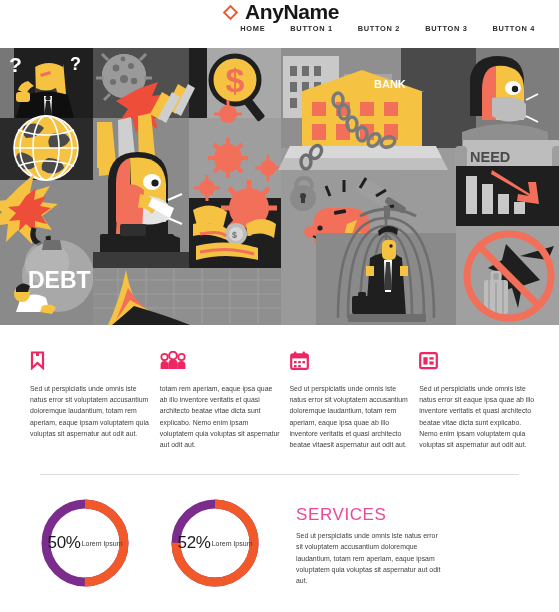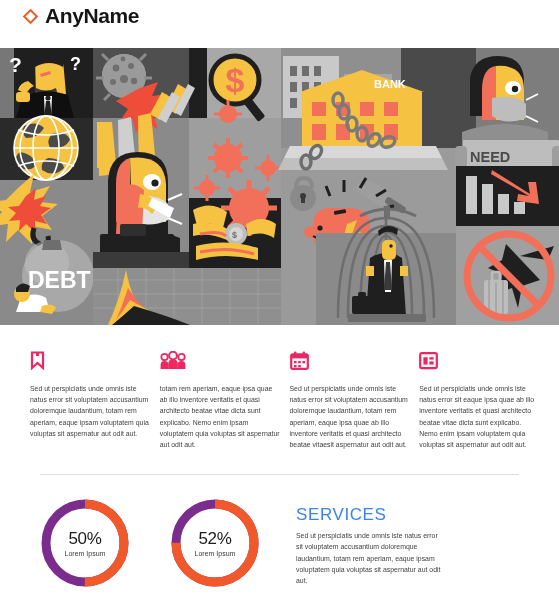--- a/index.html
+++ b/index.html
@@ -10,20 +10,21 @@
     overflow: hidden;
   }
   .page { position: relative; width: 559px; height: 612px; background:#fff; }
 
   
   .header {
     height: 48px; width: 100%;
     display: flex; align-items: center;
     padding: 0 20px 16px 22px;
     background:#fff;
+    flex-direction:column;
   }
   .logo { display:flex; align-items:center; gap:6px; }
   .logo-mark { width:17px; height:17px; position:relative; }
   .logo-mark .dia {
     position:absolute; left:50%; top:50%;
     width:11px; height:11px; margin:-5.5px 0 0 -5.5px;
     border:2.4px solid #F05A28; transform:rotate(45deg);
   }
   .logo-text { font-size:21px; font-weight:bold; color:#161616; letter-spacing:-0.4px; }
   .nav { margin-left:auto; display:flex; align-items:center; gap:25px; padding-right:4px; }
@@ -44,44 +45,51 @@
   .feat-text { font-size:6.9px; line-height:1.62; color:#414141; }
 
   .divider { height:1px; background:#dcdcdc; margin:14px 40px 0 40px; }
 
   
   .stats { display:flex; align-items:flex-start; padding:22px 12px 0 20px; gap:0; }
   .donut-wrap { width:130px; display:flex; justify-content:center; }
   .donut { position:relative; width:92px; height:92px; }
   .donut svg { display:block; transform:rotate(-90deg); }
   .donut-center {
-    position:absolute; inset:0; display:flex; flex-direction:column;
+    position:absolute; inset:0; display:flex; flex-direction:row;
     align-items:center; justify-content:center; gap:1px;
   }
   .donut-pct { font-size:17px; color:#1c1c1c; letter-spacing:-0.3px; }
   .donut-lbl { font-size:7px; color:#3a3a3a; }
 
   .services { width:150px; padding-top:8px; margin-left:16px; }
   .services h2 {
-    font-size:17px; font-weight:normal; color:#3b82f6;
+    font-size:17px; font-weight:normal; color:#ec4899;
     letter-spacing:0.6px; margin-bottom:5px;
   }
   .services p { font-size:6.9px; line-height:1.62; color:#414141; }
 </style>
 </head>
 <body>
 
 <div class="page">
 
   <div class="header">
     <div class="logo">
       <span class="logo-mark">
           <span class="dia"></span>
         </span>
       <span class="logo-text">AnyName</span>
+    </div>
+    <div class="nav">
+      <div class="nav-item">HOME</div>
+      <div class="nav-item">BUTTON 1</div>
+      <div class="nav-item">BUTTON 2</div>
+      <div class="nav-item">BUTTON 3</div>
+      <div class="nav-item">BUTTON 4</div>
     </div>
   </div>
 
   <div class="hero">
     <svg width="559" height="277" viewBox="0 0 559 277">
 
       <rect x="0" y="0" width="93" height="70" fill="#6e6e6e"></rect>
       <rect x="0" y="0" width="93" height="70" fill="#777"></rect>
       <rect x="14" y="0" width="79" height="70" fill="#1f1f1f"></rect>
       <rect x="93" y="0" width="96" height="70" fill="#4f4f4f"></rect>

